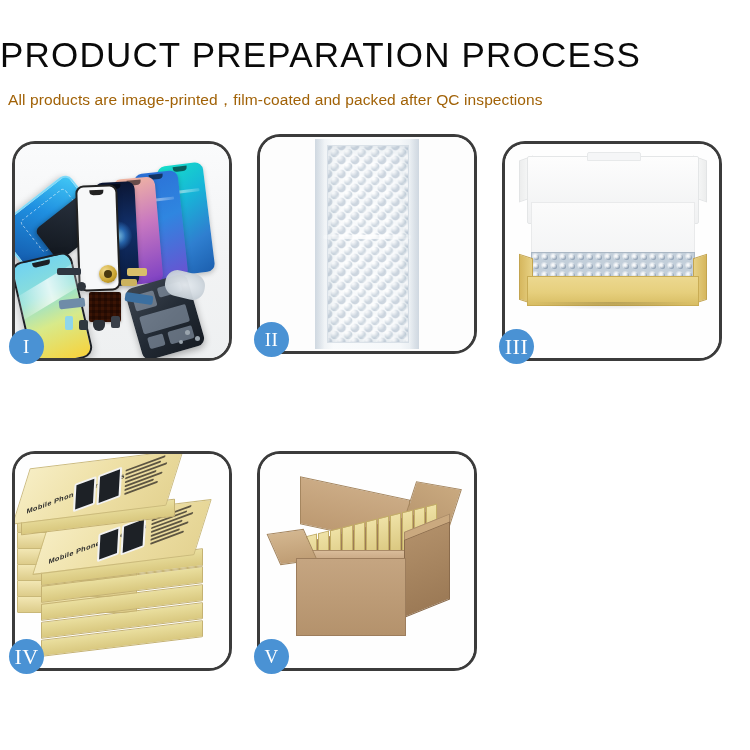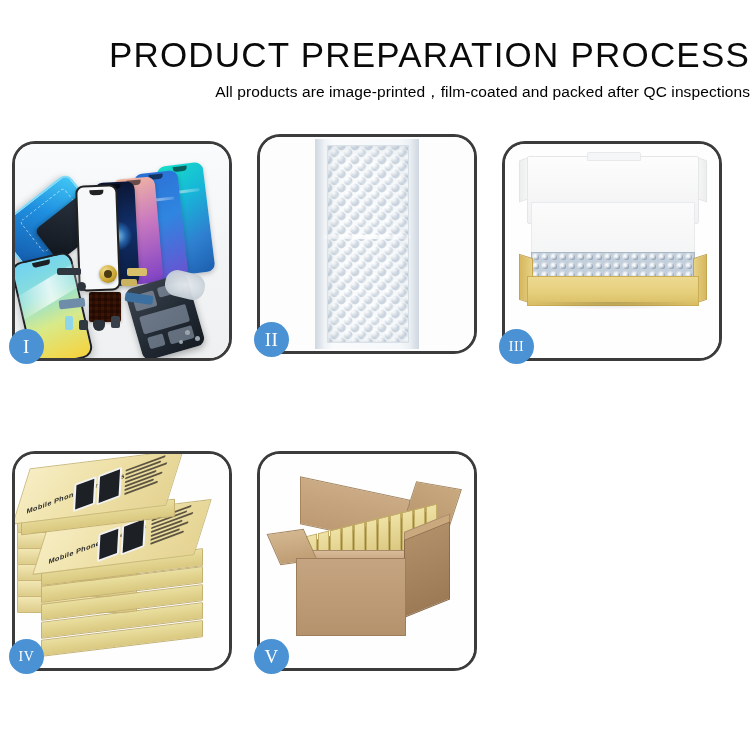--- a/index.html
+++ b/index.html
@@ -6,33 +6,33 @@
   body{
     width:750px;height:750px;
     background:#ffffff;
     font-family:"Liberation Sans","DejaVu Sans",sans-serif;
     overflow:hidden;
     position:relative;
   }
   .page{width:750px;height:750px;position:relative;}
 
   
-  .header{position:absolute;left:0;top:0;width:750px;text-align:right;}
+  .header{position:absolute;left:0;top:0;width:750px;text-align:left;}
   .title{
     margin:0;padding-top:36px;
     font-size:35px;line-height:38px;
     font-weight:500;letter-spacing:1.2px;
     color:#0a0a0a;
     font-family:"Liberation Sans","DejaVu Sans",sans-serif;
     white-space:nowrap;
   }
   .subtitle{
-    margin:0;padding-top:9px;
+    margin:8px;padding-top:9px;
     font-size:15.5px;line-height:18px;
-    color:#000000;font-weight:400;letter-spacing:.1px;
+    color:#a16207;font-weight:400;letter-spacing:.1px;
     white-space:nowrap;
   }
 
   
   .grid{position:absolute;left:0;top:126px;width:750px;height:570px;}
   .panel{
     position:absolute;width:214px;height:214px;
     border:3.5px solid #3b3b3b;border-radius:23px;
     background:#fff;overflow:visible;
   }
@@ -44,21 +44,21 @@
 
   .badge{
     position:absolute;left:-6px;bottom:-6px;
     width:35px;height:35px;border-radius:50%;
     background:#4a92d4;color:#ffffff;
     display:flex;align-items:center;justify-content:center;
     font-family:"Liberation Serif","DejaVu Serif",serif;
     font-size:19px;line-height:19px;letter-spacing:.5px;
     z-index:12;
   }
-  .badge.wide{font-size:14px;}
+  .badge.wide{font-size:22px;}
 
   
   .p1 .clip{background:linear-gradient(180deg,#fafbfc 0%,#f2f3f4 55%,#eef0f1 100%);}
   .ph{position:absolute;border-radius:7px;box-shadow:0 2px 5px rgba(0,0,0,.22);}
   
   .ph-f6{left:148px;top:20px;width:46px;height:110px;
       background:linear-gradient(150deg,#16e0c8 0%,#17b6d8 35%,#2f7fd0 70%,#1c5fae 100%);
       transform:rotate(-7deg);border-radius:8px;}
   .ph-f5{left:124px;top:28px;width:44px;height:108px;
       background:linear-gradient(160deg,#2b6fd6 0%,#2f86e0 45%,#6d4fd0 100%);

